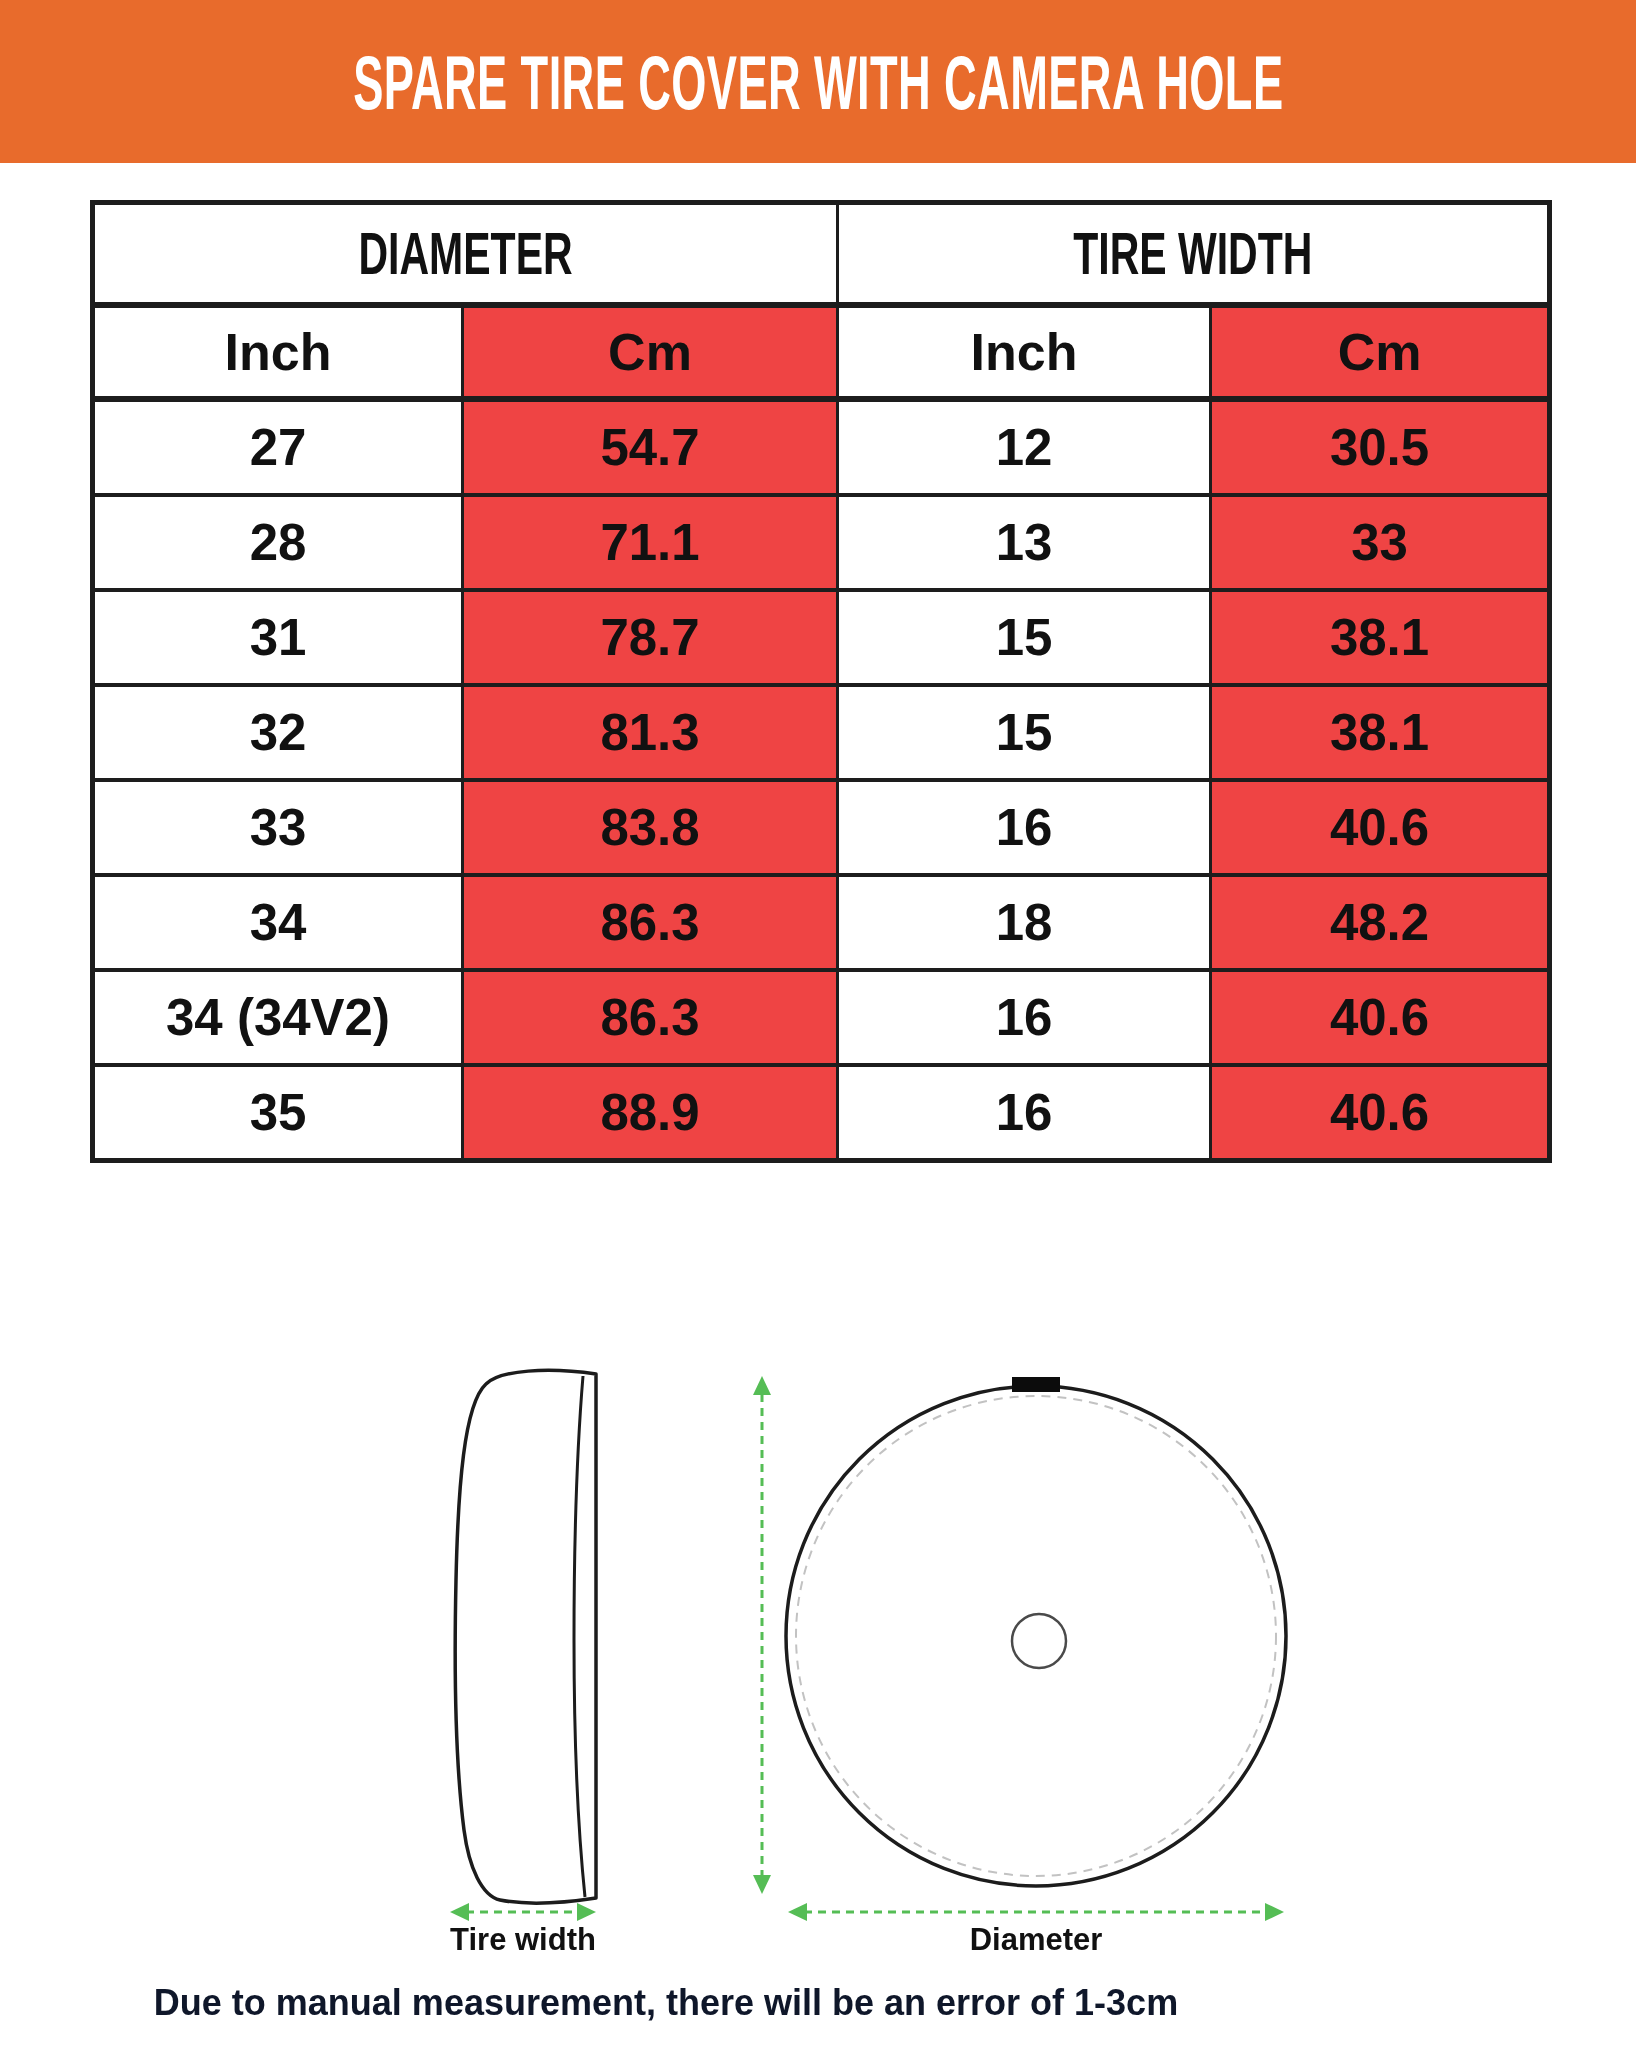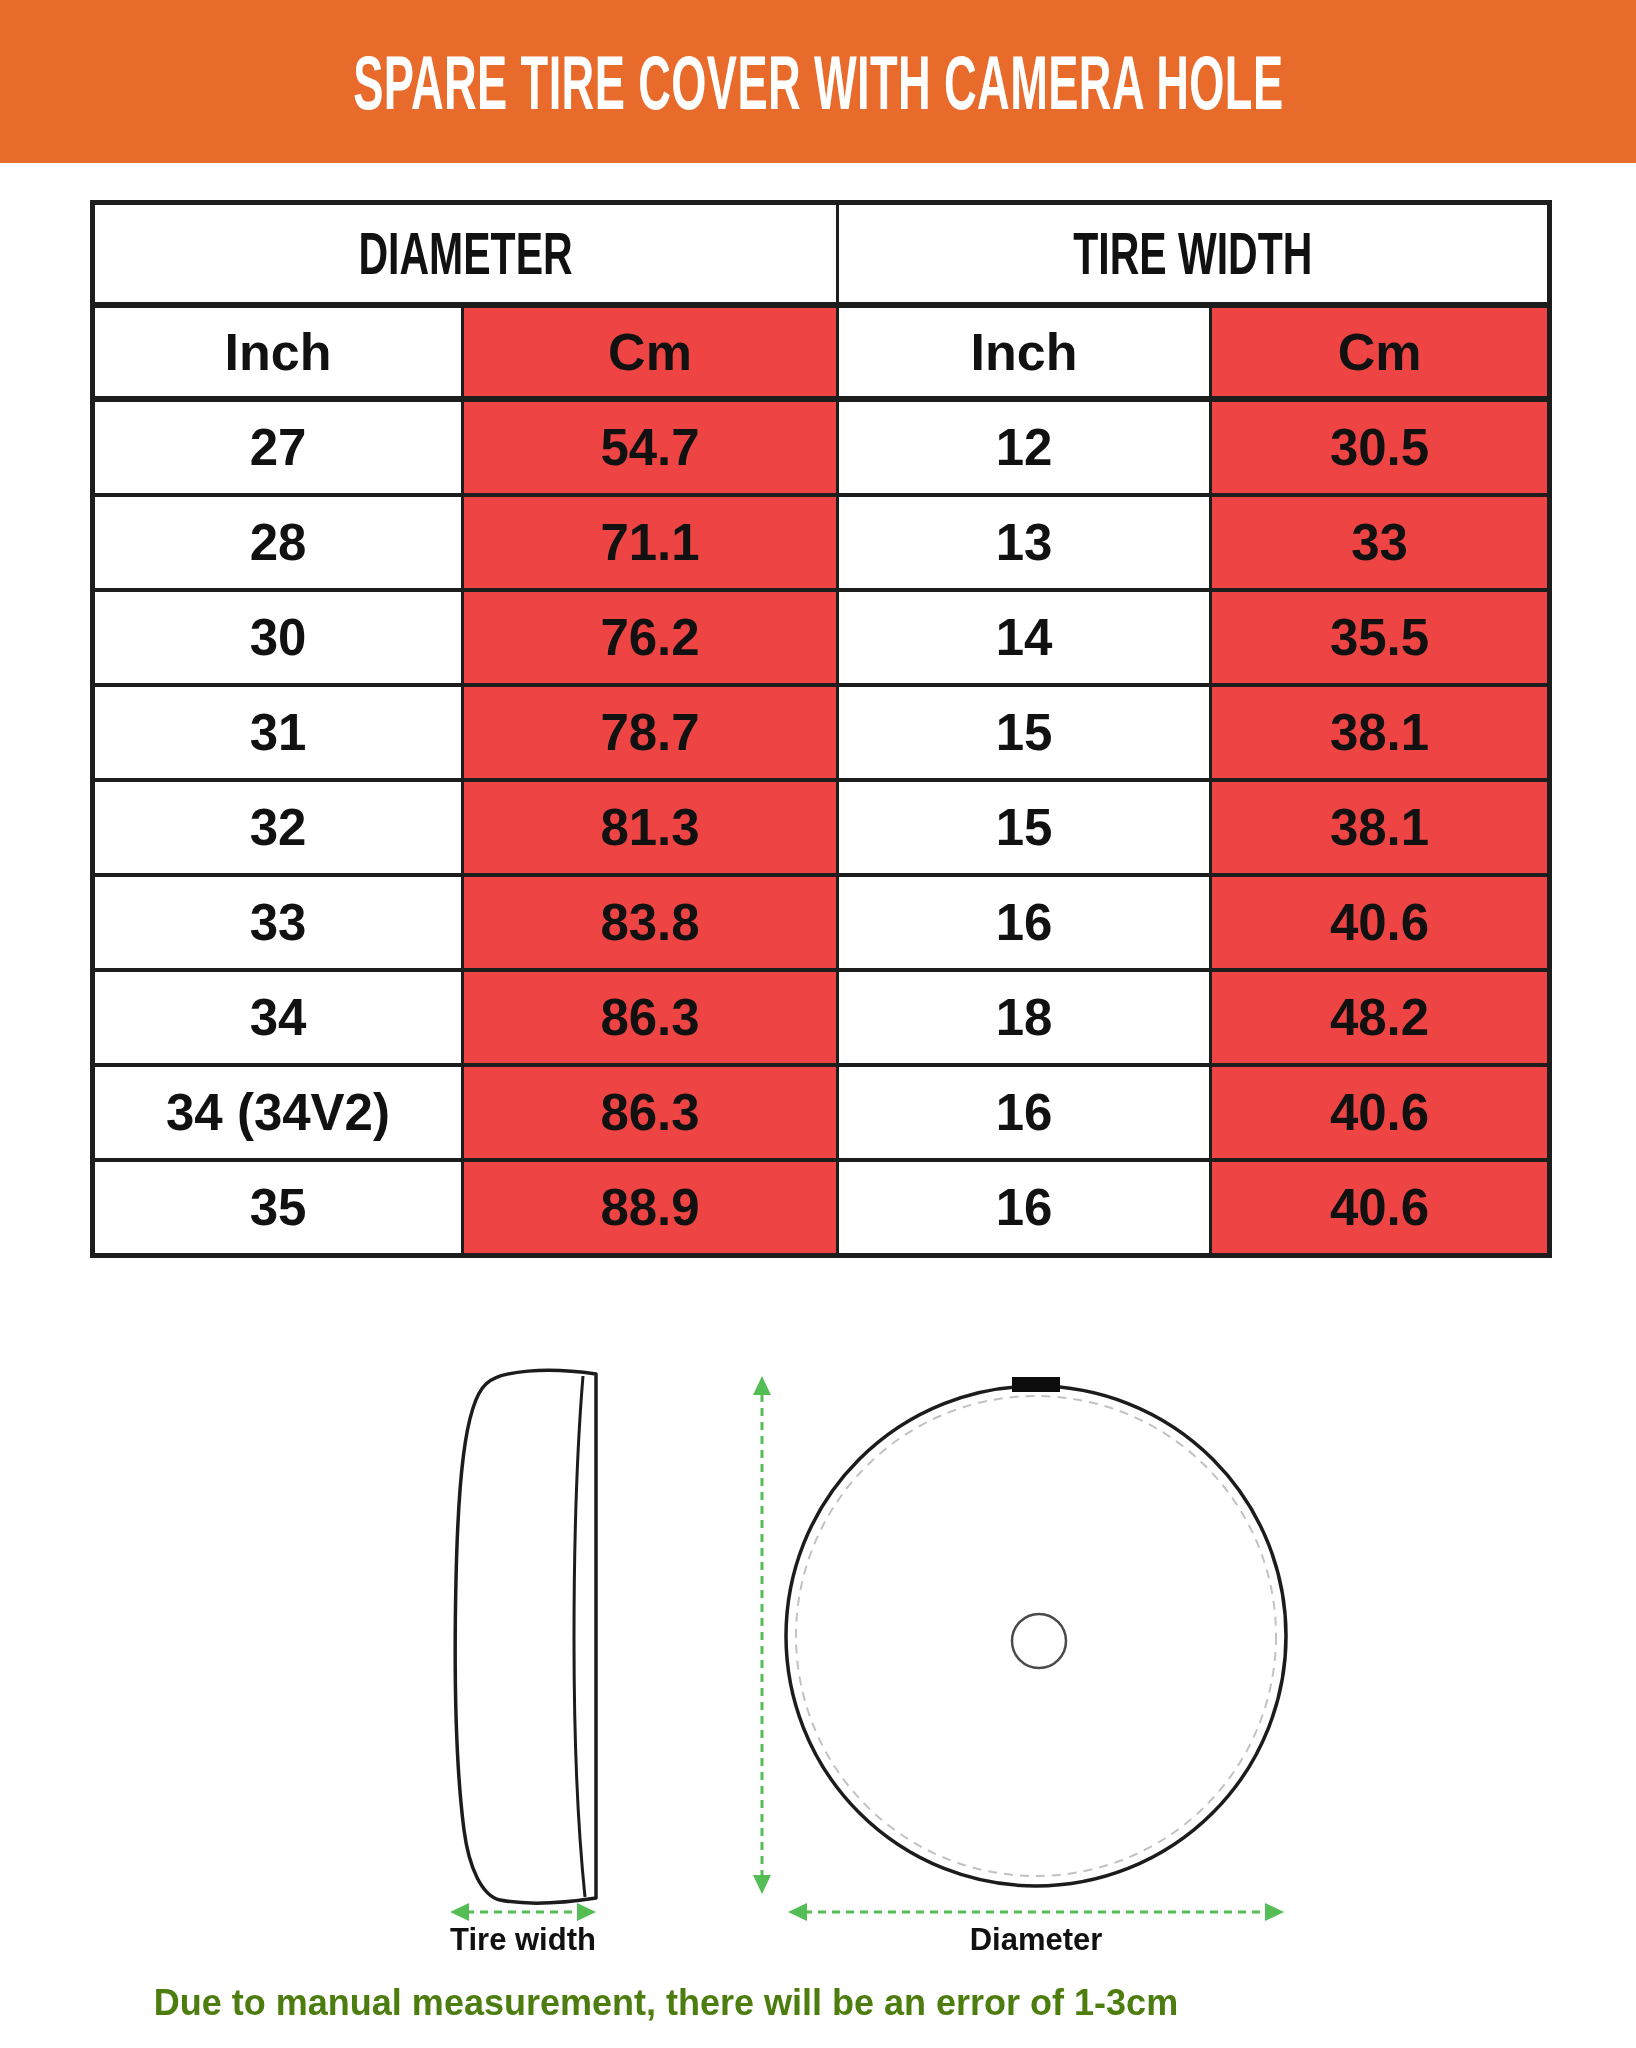--- a/index.html
+++ b/index.html
@@ -50,21 +50,21 @@
   .diagram-svg{position:absolute;left:0;top:1330px;}
   .diagram-label{
     position:absolute;width:280px;text-align:center;
     font-size:31px;font-weight:700;color:#111;
   }
   .label-tire-width{left:383px;top:1922px;}
   .label-diameter{left:896px;top:1922px;}
   
   .footnote{
     position:absolute;left:0;top:1982px;width:1332px;
-    text-align:center;font-size:36px;font-weight:700;color:#4d7c0f;
+    text-align:center;font-size:36px;font-weight:700;color:#0f172a;
   }
 </style>
 </head>
 <body>
 
 <div class="page">
 
   <div class="banner">
     <span class="banner-title">SPARE TIRE COVER WITH CAMERA HOLE</span>
   </div>
@@ -93,26 +93,20 @@
         <td>27</td>
         <td class="cm">54.7</td>
         <td>12</td>
         <td class="cm">30.5</td>
       </tr>
       <tr>
         <td>28</td>
         <td class="cm">71.1</td>
         <td>13</td>
         <td class="cm">33</td>
-      </tr>
-      <tr>
-        <td>30</td>
-        <td class="cm">76.2</td>
-        <td>14</td>
-        <td class="cm">35.5</td>
       </tr>
       <tr>
         <td>31</td>
         <td class="cm">78.7</td>
         <td>15</td>
         <td class="cm">38.1</td>
       </tr>
       <tr>
         <td>32</td>
         <td class="cm">81.3</td>

